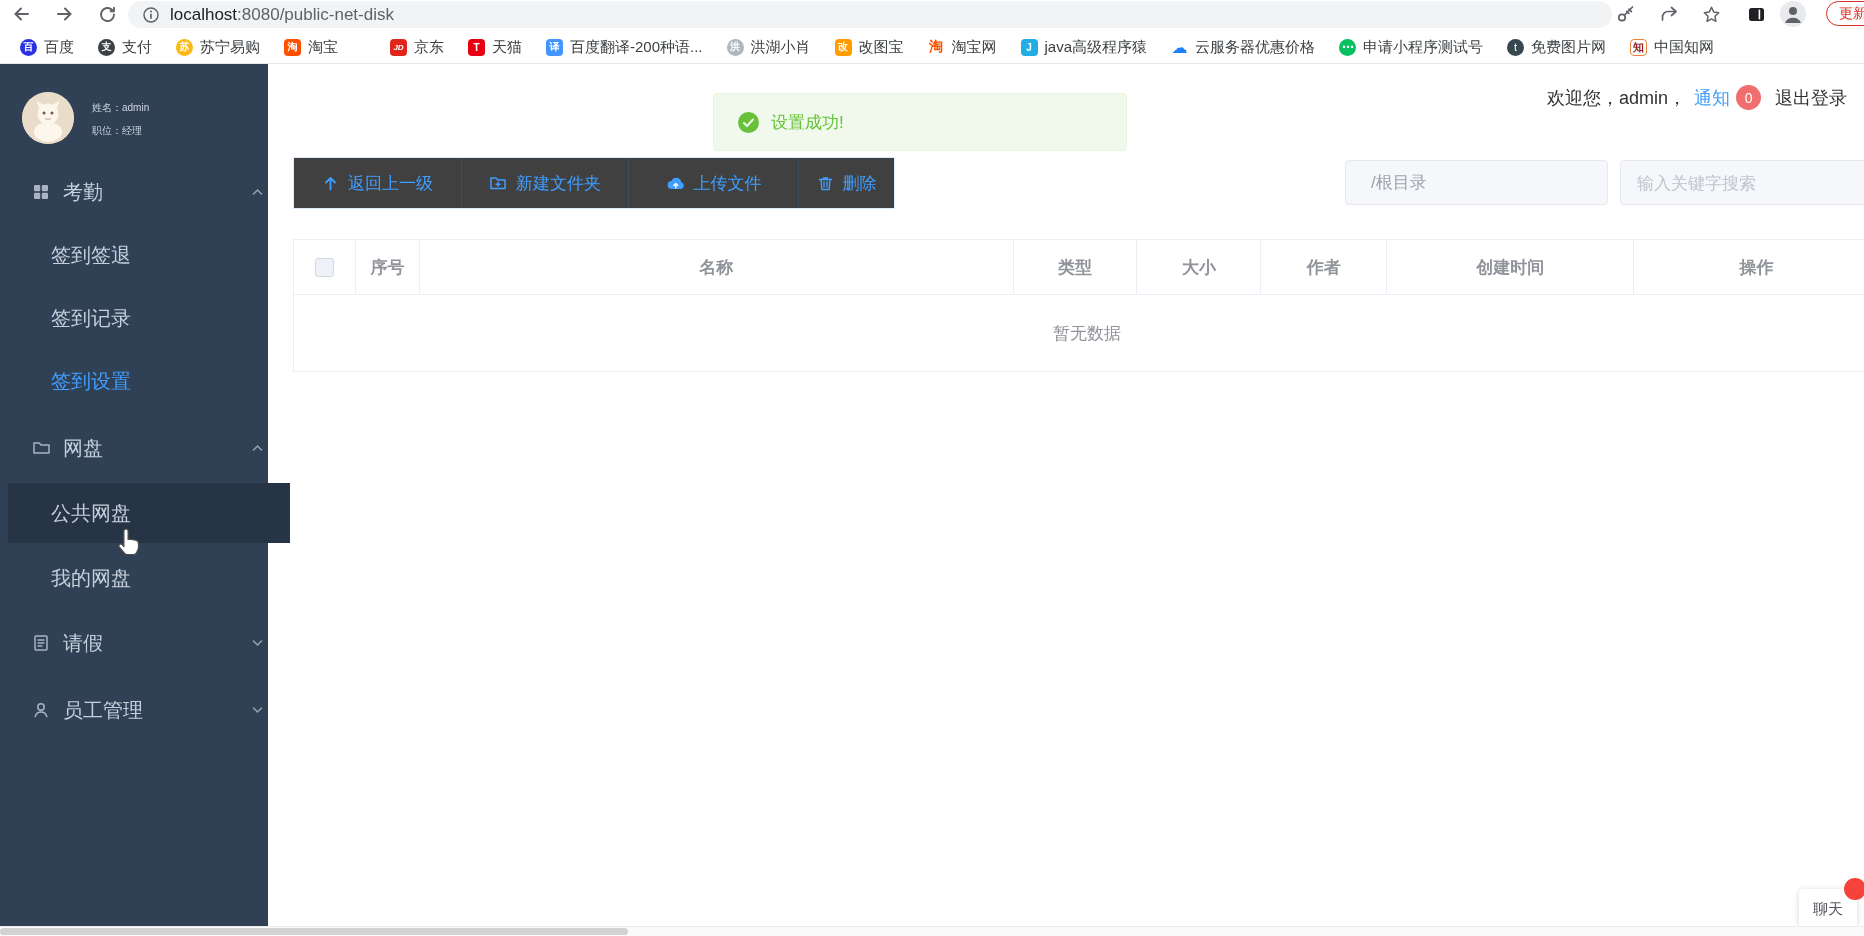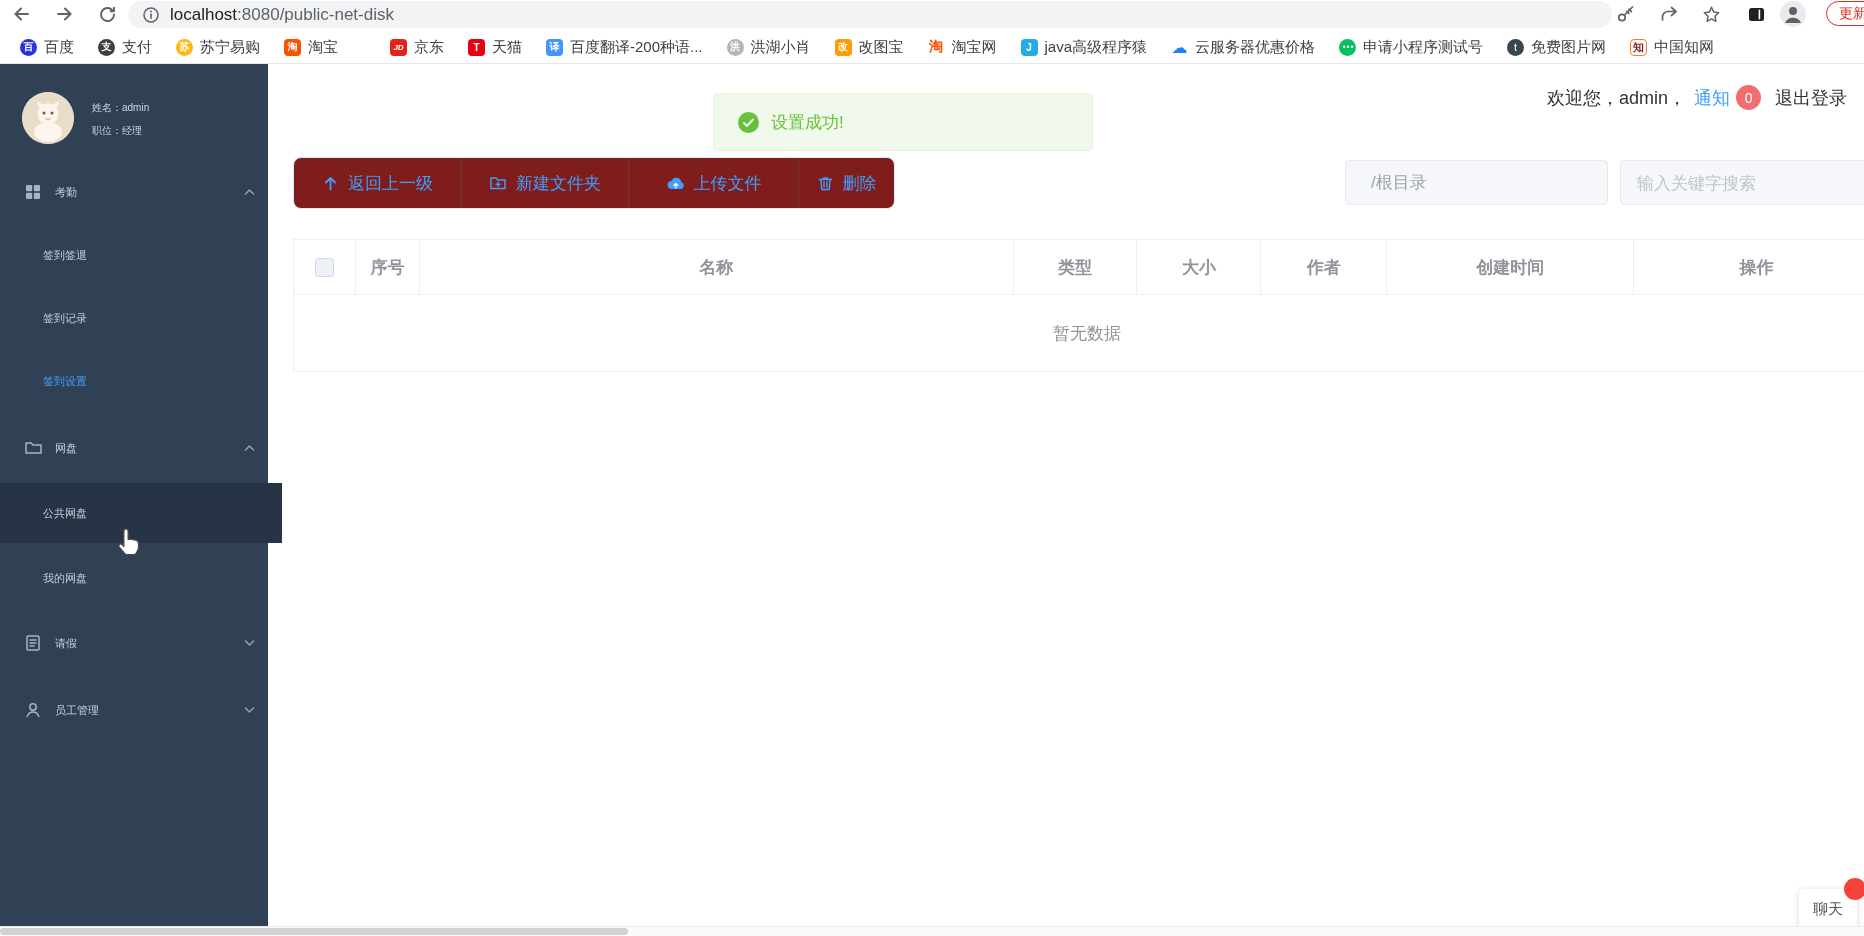--- a/index.html
+++ b/index.html
@@ -34,38 +34,38 @@
   .f-taow{background:#fff;color:#ff5000;font-size:14px;}
   .f-java{background:#23ade5;}
   .f-cloud{background:transparent;color:#1e80ff;font-size:16px;}
   .f-wechat{background:#07c160;border-radius:50%;font-size:12px;letter-spacing:-1px;}
   .f-tpic{background:#37474f;border-radius:50%;font-size:11px;font-weight:normal;}
   .f-cnki{background:#fff;border:1px solid #e8833a;color:#8b1e1e;font-size:11px;}
   
   .sidebar{position:absolute;left:0;top:63px;width:268px;height:873px;background:#304156;z-index:10;}
   .avatar{position:absolute;left:22px;top:29px;width:52px;height:52px;border-radius:50%;overflow:hidden;background:#e9dcc8;}
   .profile-lines{position:absolute;left:92px;top:33px;color:#cfd6e1;font-size:10px;line-height:23px;white-space:nowrap;}
-  .m-row{position:absolute;left:0;width:282px;height:56px;cursor:pointer;color:#c6cfdb;font-size:11px;}
+  .m-row{position:absolute;left:8px;width:282px;height:56px;cursor:pointer;color:#c6cfdb;font-size:20px;}
   .m-row.hovered{background:#263445;}
   .m-icon{position:absolute;left:24px;top:50%;transform:translateY(-50%);color:#a9b3c2;}
   .m-label{position:absolute;left:55px;top:50%;transform:translateY(-50%);}
   .m-sublabel{position:absolute;left:43px;top:50%;transform:translateY(-50%);}
   .m-chevron{position:absolute;right:26px;top:50%;transform:translateY(-50%);}
   .m-active{color:#409eff;}
   
   .welcome{position:absolute;left:1547px;top:85px;display:flex;align-items:center;font-size:18px;color:#303133;white-space:nowrap;z-index:5;}
   .notice-link{color:#409eff;margin-left:8px;cursor:pointer;}
   .notice-badge{margin-left:6px;width:25px;height:25px;border-radius:50%;background:#f26d6d;color:#fff;font-size:14px;
     display:flex;align-items:center;justify-content:center;}
   .logout-link{margin-left:14px;color:#303133;cursor:pointer;}
-  .toast{position:absolute;left:713px;top:93px;width:380px;height:58px;background:#f0f9eb;border:1px solid #e7f6dd;border-radius:4px;
+  .toast{position:absolute;left:713px;top:93px;width:414px;height:58px;background:#f0f9eb;border:1px solid #e7f6dd;border-radius:4px;
     display:flex;align-items:center;padding-left:24px;box-sizing:border-box;z-index:20;}
   .toast-text{margin-left:12px;color:#67c23a;font-size:17px;}
-  .toolbar{position:absolute;left:293px;top:157px;width:602px;height:52px;background:#7f1d1d;border:1px solid #d9ecff;
-    border-radius:8px;display:flex;box-sizing:border-box;}
+  .toolbar{position:absolute;left:293px;top:157px;width:602px;height:52px;background:#404040;border:1px solid #d9ecff;
+    border-radius:0;display:flex;box-sizing:border-box;}
   .tb-btn{display:flex;align-items:center;justify-content:center;gap:9px;color:#409eff;font-size:17px;cursor:pointer;box-sizing:border-box;}
   .tb-sep{border-right:1px solid rgba(64,158,255,.16);}
   .w1{width:168px}.w2{width:167px}.w3{width:170px}.w4{width:95px}
   .pathbox{position:absolute;left:1345px;top:160px;width:263px;height:45px;background:#f5f7fa;border:1px solid #e6e9ef;border-radius:4px;
     display:flex;align-items:center;padding-left:25px;box-sizing:border-box;color:#9da3ac;font-size:17px;}
   .searchbox{position:absolute;left:1620px;top:160px;width:292px;height:45px;background:#f5f7fa;border:1px solid #e6e9ef;border-radius:4px;
     box-sizing:border-box;}
   .searchbox input{width:100%;height:100%;border:none;outline:none;background:transparent;padding-left:16px;font-size:17px;
     font-family:"Liberation Sans","DejaVu Sans",sans-serif;color:#606266;}
   .searchbox input::placeholder{color:#bfc4cc;}

